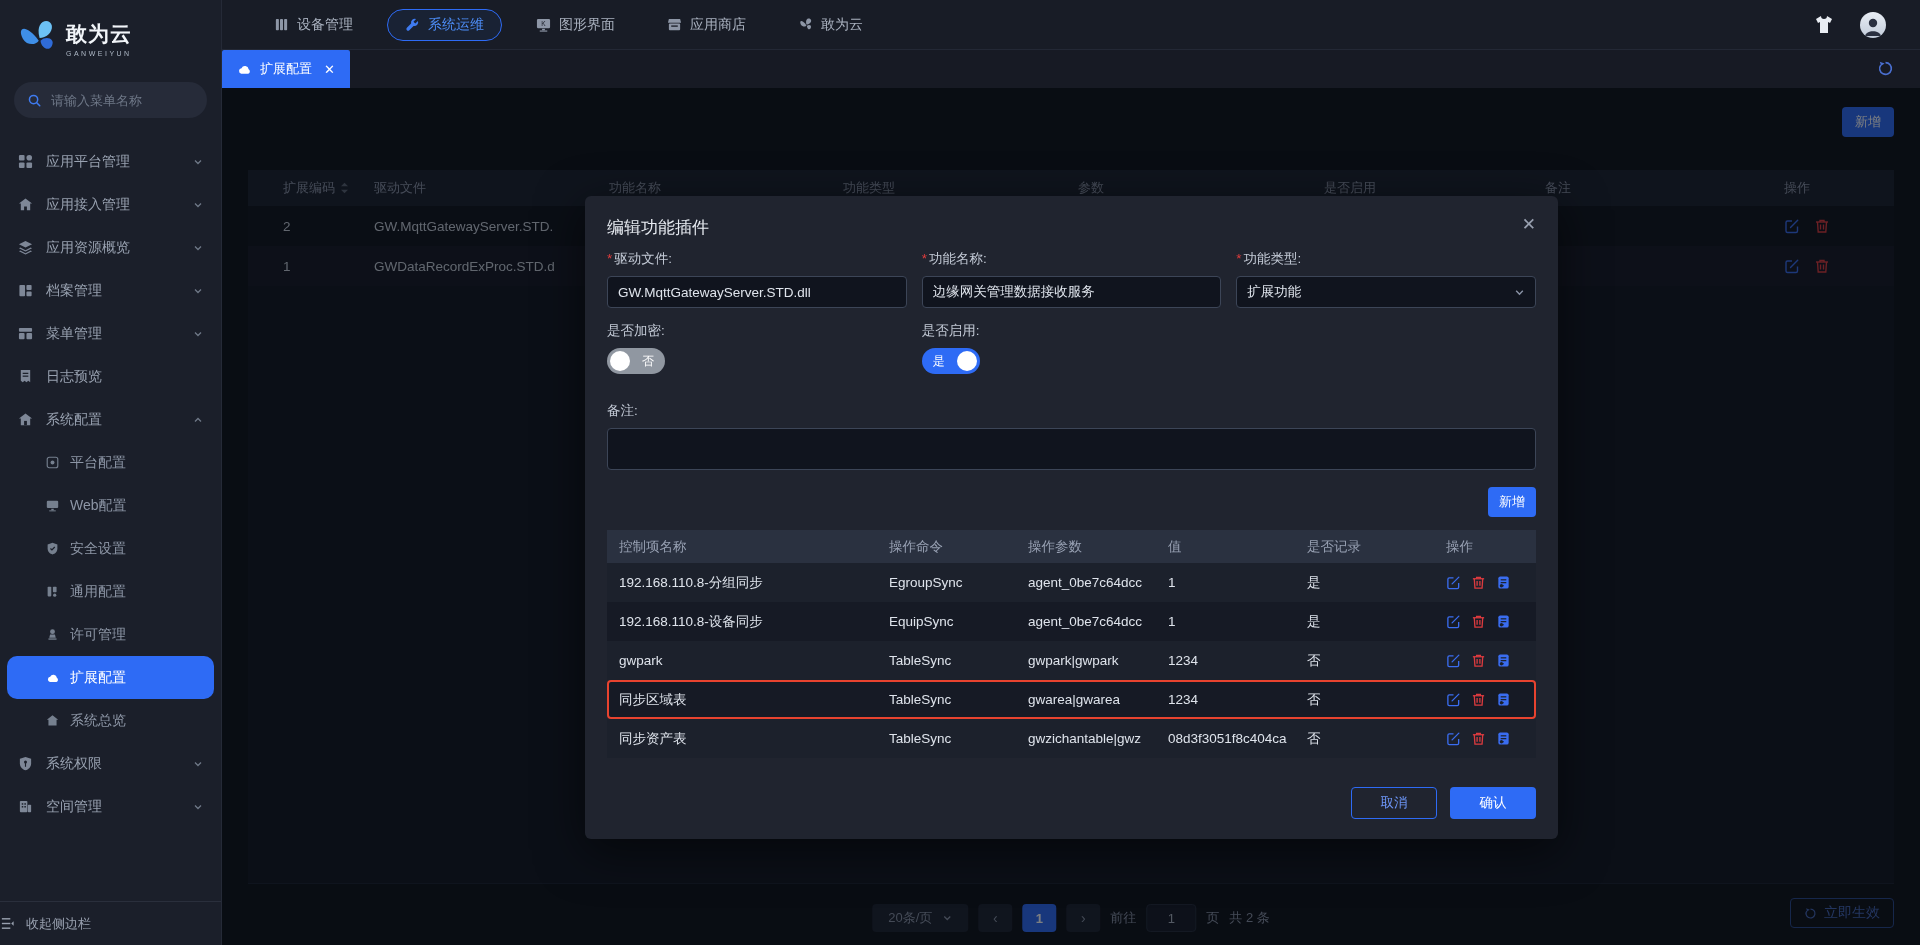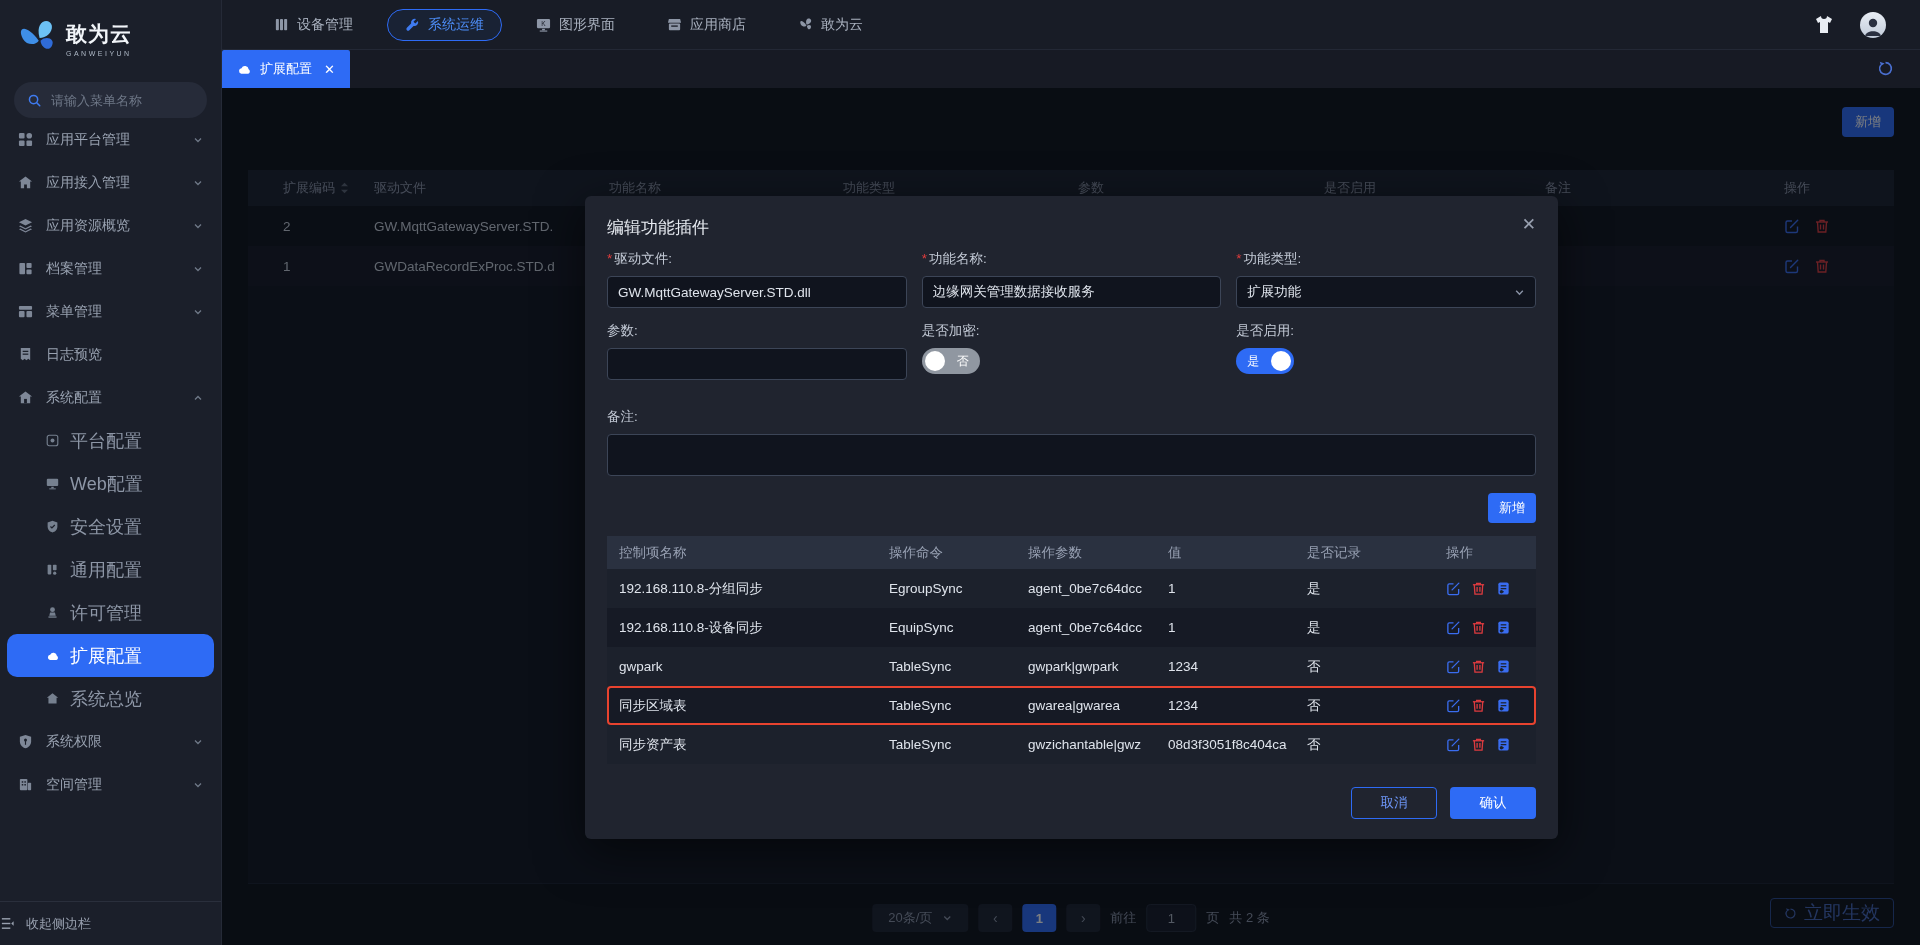--- a/index.html
+++ b/index.html
@@ -4,28 +4,28 @@
 <style>
   * { box-sizing: border-box; margin: 0; padding: 0; }
   html,body { width:1920px; height:945px; background:#0e1118; font-family:"Liberation Sans","DejaVu Sans",sans-serif; }
   .app { width:1920px; height:945px; display:flex; overflow:hidden; background:#12151e; position:relative; }
 
   
   .sidebar { width:222px; background:#1b1f2a; border-right:1px solid #252a37; display:flex; flex-direction:column; flex-shrink:0; }
   .logo-row { height:76px; display:flex; align-items:center; padding-left:16px; gap:8px; }
   .logo-name { color:#f2f5f9; font-size:21px; font-weight:bold; letter-spacing:1px; }
   .logo-sub { color:#aeb8c6; font-size:7px; letter-spacing:2.5px; margin-top:2px; }
-  .search-pill { margin:6px 14px 0 14px; height:36px; border-radius:18px; background:#262b39; display:flex; align-items:center; gap:9px; padding:0 13px; }
+  .search-pill { margin:6px 14px 22px 14px; height:36px; border-radius:18px; background:#262b39; display:flex; align-items:center; gap:9px; padding:0 13px; }
   .search-pill input { background:transparent; border:none; outline:none; color:#aeb6c4; font-size:13px; width:140px; }
   .search-pill input::placeholder { color:#6e7787; }
   .menu { flex:1; overflow:hidden; display:flex; flex-direction:column; }
   .menu-item { height:43px; flex-shrink:0; display:flex; align-items:center; gap:12px; padding:0 18px; color:#99a2b1; font-size:14px; cursor:pointer; }
   .menu-item .mi-icon { width:16px; height:16px; color:#7e8797; display:flex; align-items:center; }
   .menu-item .chev { margin-left:auto; color:#6f7887; }
-  .submenu-item { height:43px; flex-shrink:0; display:flex; align-items:center; gap:10px; padding-left:46px; color:#8d96a6; font-size:18px; cursor:pointer; }
+  .submenu-item { height:43px; flex-shrink:0; display:flex; align-items:center; gap:10px; padding-left:46px; color:#8d96a6; font-size:14px; cursor:pointer; }
   .submenu-item .mi-icon { width:14px; height:14px; color:#76808f; display:flex; align-items:center; }
   .submenu-item.active { background:#2e6bf5; color:#ffffff; border-radius:10px; margin:0 7px; padding-left:39px; }
   .submenu-item.active .mi-icon { color:#ffffff; }
   .collapse-row { margin-top:auto; height:44px; border-top:1px solid #2a2f3c; display:flex; align-items:center; gap:11px; padding:0 0; color:#99a1b0; font-size:13px; cursor:pointer; flex-shrink:0; }
 
   
   .main { flex:1; display:flex; flex-direction:column; position:relative; }
   .topbar { height:50px; flex-shrink:0; border-bottom:1px solid #232835; display:flex; align-items:center; padding-left:34px; gap:16px; background:#181c26; }
   .nav-item { display:flex; align-items:center; gap:8px; color:#a9b1bf; font-size:14px; padding:6px 17px; cursor:pointer; border:1px solid transparent; }
   .nav-item .nv-icon { width:15px; height:15px; color:#8d96a6; display:flex; }
@@ -60,21 +60,21 @@
   .icon-btn { width:16px; height:16px; display:inline-flex; cursor:pointer; }
   .ic-blue { color:#3a6df0; } .ic-red { color:#dd3b3f; }
 
   .content-footer { position:absolute; left:26px; right:26px; bottom:0; height:62px; border-top:1px solid #1d2330; }
   .pagination { position:absolute; left:50%; top:20px; transform:translateX(-50%); display:flex; align-items:center; gap:10px; color:#8a93a6; font-size:13px; }
   .pg-box { height:28px; background:#1e2430; border-radius:4px; display:flex; align-items:center; justify-content:center; color:#8a93a6; cursor:pointer; }
   .pg-size { width:96px; gap:10px; }
   .pg-arrow { width:34px; font-size:14px; }
   .pg-page { width:34px; background:#2e6bf5; color:#fff; font-weight:bold; }
   .pg-input { width:50px; background:#181d28; border:1px solid #262d3c; color:#aab2c0; text-align:center; height:28px; border-radius:4px; font-size:13px; outline:none; }
-  .apply-btn { position:absolute; right:0; top:14px; height:30px; padding:0 13px; background:transparent; border:1px solid #2b4a8f; border-radius:4px; color:#4668b9; font-size:19px; display:flex; align-items:center; gap:7px; cursor:pointer; }
+  .apply-btn { position:absolute; right:0; top:14px; height:30px; padding:0 13px; background:transparent; border:1px solid #2b4a8f; border-radius:4px; color:#4668b9; font-size:14px; display:flex; align-items:center; gap:7px; cursor:pointer; }
 
   
   .modal { position:absolute; left:363px; top:108px; width:973px; height:643px; background:#20242f; border-radius:6px; z-index:10; box-shadow:0 12px 48px rgba(0,0,0,0.55); padding:20px 22px; display:flex; flex-direction:column; }
   .modal-head { display:flex; align-items:flex-start; }
   .modal-title { color:#e8ecf2; font-size:17px; }
   .modal-close { margin-left:auto; color:#98a0b0; font-size:17px; cursor:pointer; line-height:1; }
   .form-grid { display:grid; grid-template-columns:1fr 1fr 1fr; column-gap:15px; margin-top:11px; }
   .f-label { color:#c3cad6; font-size:13.5px; margin-bottom:8px; }
   .req { color:#e23c3c; margin-right:2px; }
   .f-input, .f-select { height:32px; width:100%; background:#10141e; border:1px solid #3c4557; border-radius:4px; color:#dfe4ec; font-size:13.5px; padding:0 10px; outline:none; font-family:inherit; }
@@ -566,24 +566,20 @@
                   <svg width="11" height="11" viewBox="0 0 10 10">
                     <path d="M2 3.5 L5 6.5 L8 3.5" stroke="currentColor" stroke-width="1.3" fill="none"></path>
                   </svg>
                 </span>
             </div>
           </div>
         </div>
 
         <div class="form-grid" style="margin-top:14px;">
           <div>
-            <div class="f-label">参数:</div>
-            <input class="f-input" value="" style="">
-          </div>
-          <div>
             <div class="f-label">是否加密:</div>
             <div class="toggle off">
               <span class="knob"></span>
               <span class="t-label">否</span>
             </div>
           </div>
           <div>
             <div class="f-label">是否启用:</div>
             <div class="toggle on">
               <span class="t-label">是</span>

